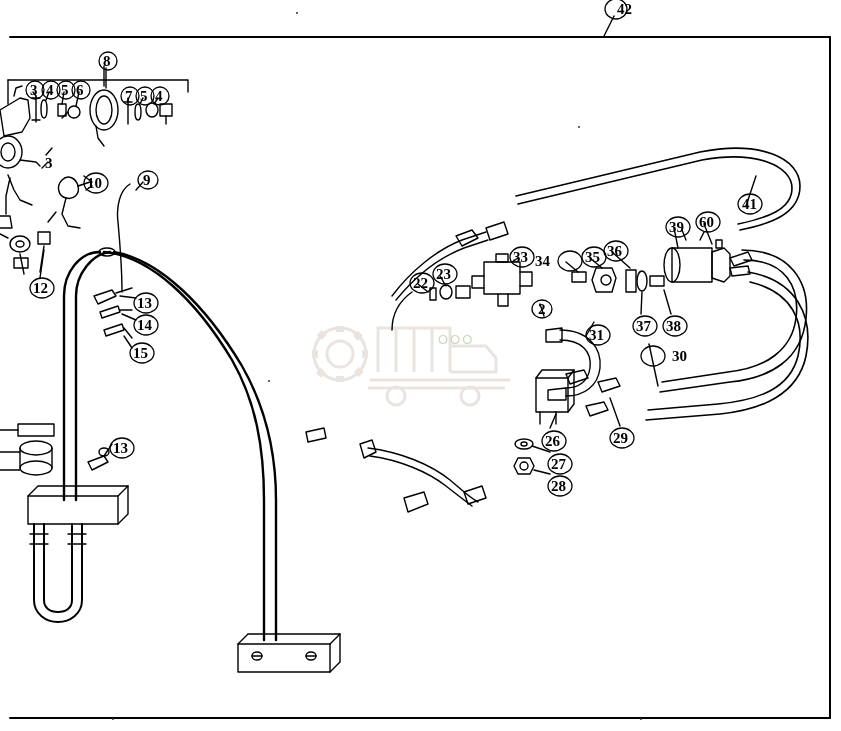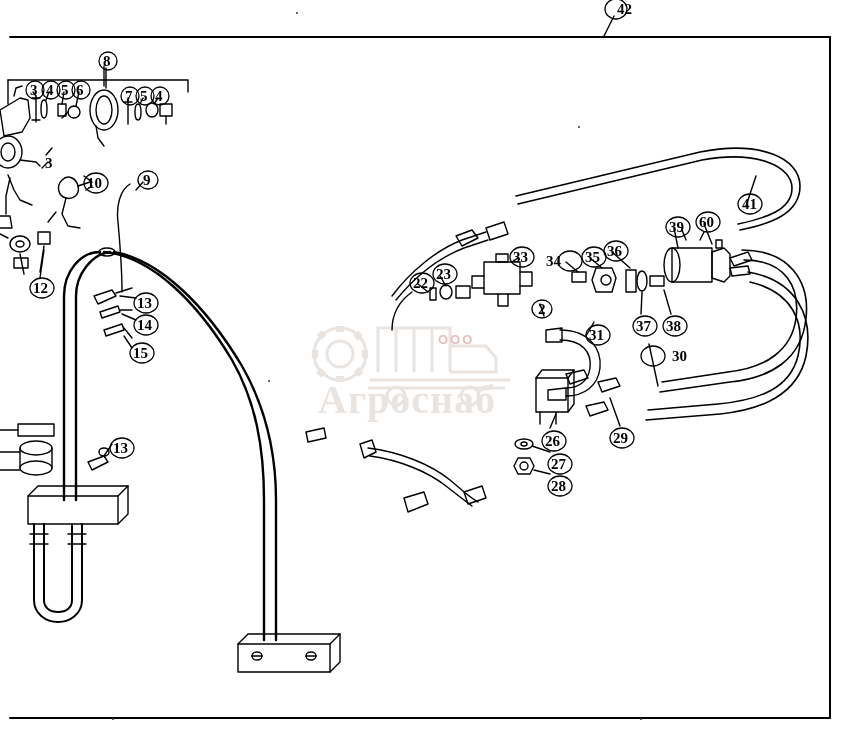--- a/index.html
+++ b/index.html
@@ -51,22 +51,22 @@
     font-weight: 700;
     color: #b8a79a;
     letter-spacing: 1px;
   }
   .wm-ooo {
     position: absolute;
     left: 138px;
     top: 26px;
     font-family: "Liberation Sans", sans-serif;
     font-size: 13px;
-    font-weight: 700;
-    color: #b91c1c;
+    font-weight: 400;
+    color: #4d7c0f;
     letter-spacing: 2px;
   }
   .dot {
     position: absolute;
     width: 2px;
     height: 2px;
     background: #333;
     border-radius: 50%;
   }
 </style>
@@ -95,21 +95,20 @@
         <path d="M78 66 L78 22 L150 22 L150 66"></path>
         <path d="M96 22 L96 66 M114 22 L114 66 M132 22 L132 66"></path>
         <path d="M150 40 L186 40 L196 52 L196 66 L150 66"></path>
         <path d="M70 74 L210 74"></path>
         <path d="M68 82 L205 82"></path>
       </g>
       <circle cx="96" cy="90" r="9" fill="none" stroke="#b8a79a" stroke-width="3"></circle>
       <circle cx="170" cy="90" r="9" fill="none" stroke="#b8a79a" stroke-width="3"></circle>
     </svg>
     <div class="wm-ooo">ООО</div>
-    <div class="wm-text">Агроснаб</div>
   </div>
 
   <svg class="layer" viewBox="0 0 841 731">
     <g fill="none" stroke="#000000" stroke-width="1.4" stroke-linecap="round" stroke-linejoin="round">
 
       <path d="M10 37 L830 37 L830 718 L10 718" stroke-width="2"></path>
       <path d="M10 37 L10 718" stroke-width="0"></path>
       <path d="M830 37 L830 718" stroke-width="2"></path>
 
       <path d="M614 16 L604 36"></path>
@@ -354,21 +353,21 @@
   <div class="callout" style="left:87px;  top:176px;">10</div>
   <div class="callout" style="left:143px; top:173px;">9</div>
   <div class="callout" style="left:33px;  top:281px;">12</div>
   <div class="callout" style="left:137px; top:296px;">13</div>
   <div class="callout" style="left:137px; top:318px;">14</div>
   <div class="callout" style="left:133px; top:346px;">15</div>
   <div class="callout" style="left:113px; top:441px;">13</div>
   <div class="callout" style="left:413px; top:276px;">22</div>
   <div class="callout" style="left:436px; top:267px;">23</div>
   <div class="callout" style="left:513px; top:250px;">33</div>
-  <div class="callout" style="left:546px; top:254px;">34</div>
+  <div class="callout" style="left:535px; top:254px;">34</div>
   <div class="callout" style="left:585px; top:250px;">35</div>
   <div class="callout" style="left:607px; top:244px;">36</div>
   <div class="callout" style="left:669px; top:220px;">39</div>
   <div class="callout" style="left:699px; top:215px;">60</div>
   <div class="callout" style="left:742px; top:197px;">41</div>
   <div class="callout" style="left:636px; top:319px;">37</div>
   <div class="callout" style="left:666px; top:319px;">38</div>
   <div class="callout" style="left:589px; top:328px;">31</div>
   <div class="callout" style="left:672px; top:349px;text-align:center;">30</div>
   <div class="callout" style="left:613px; top:431px;">29</div>

